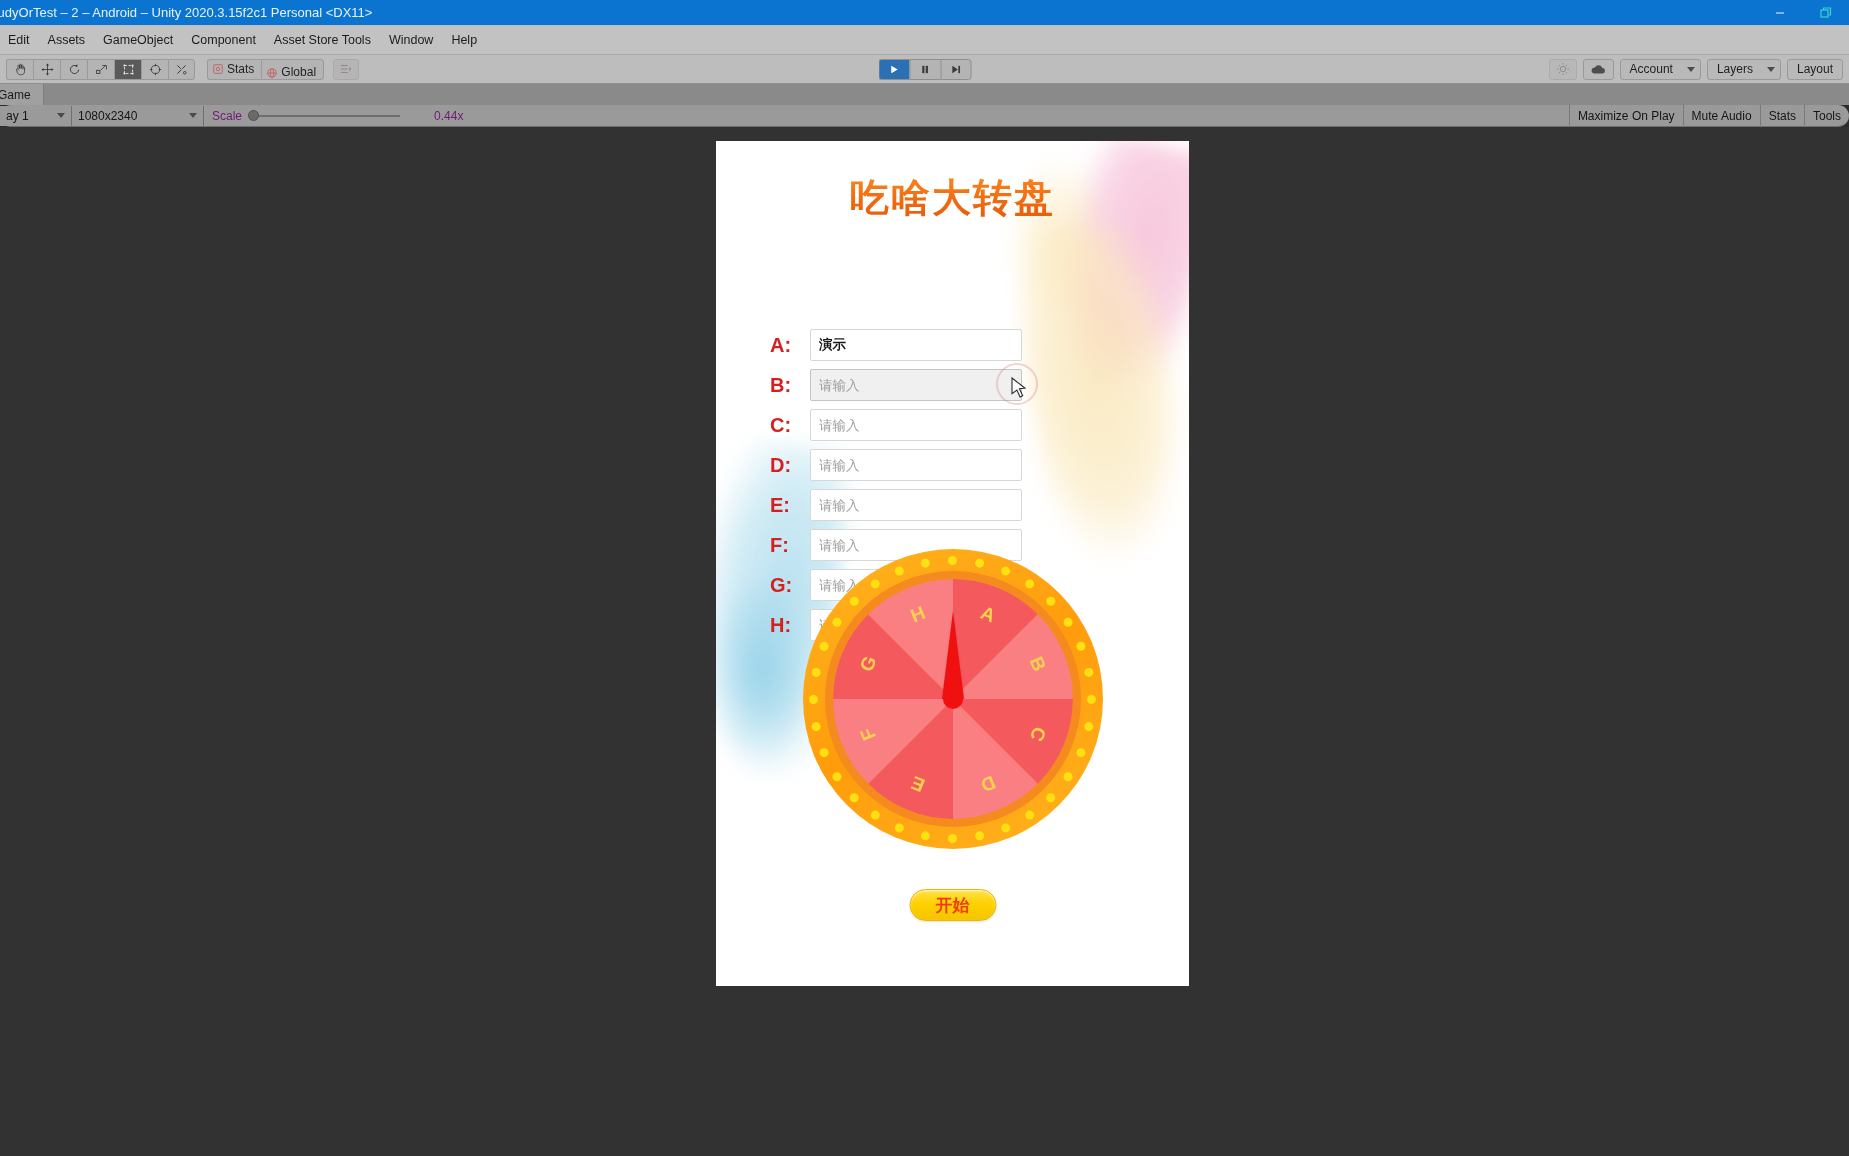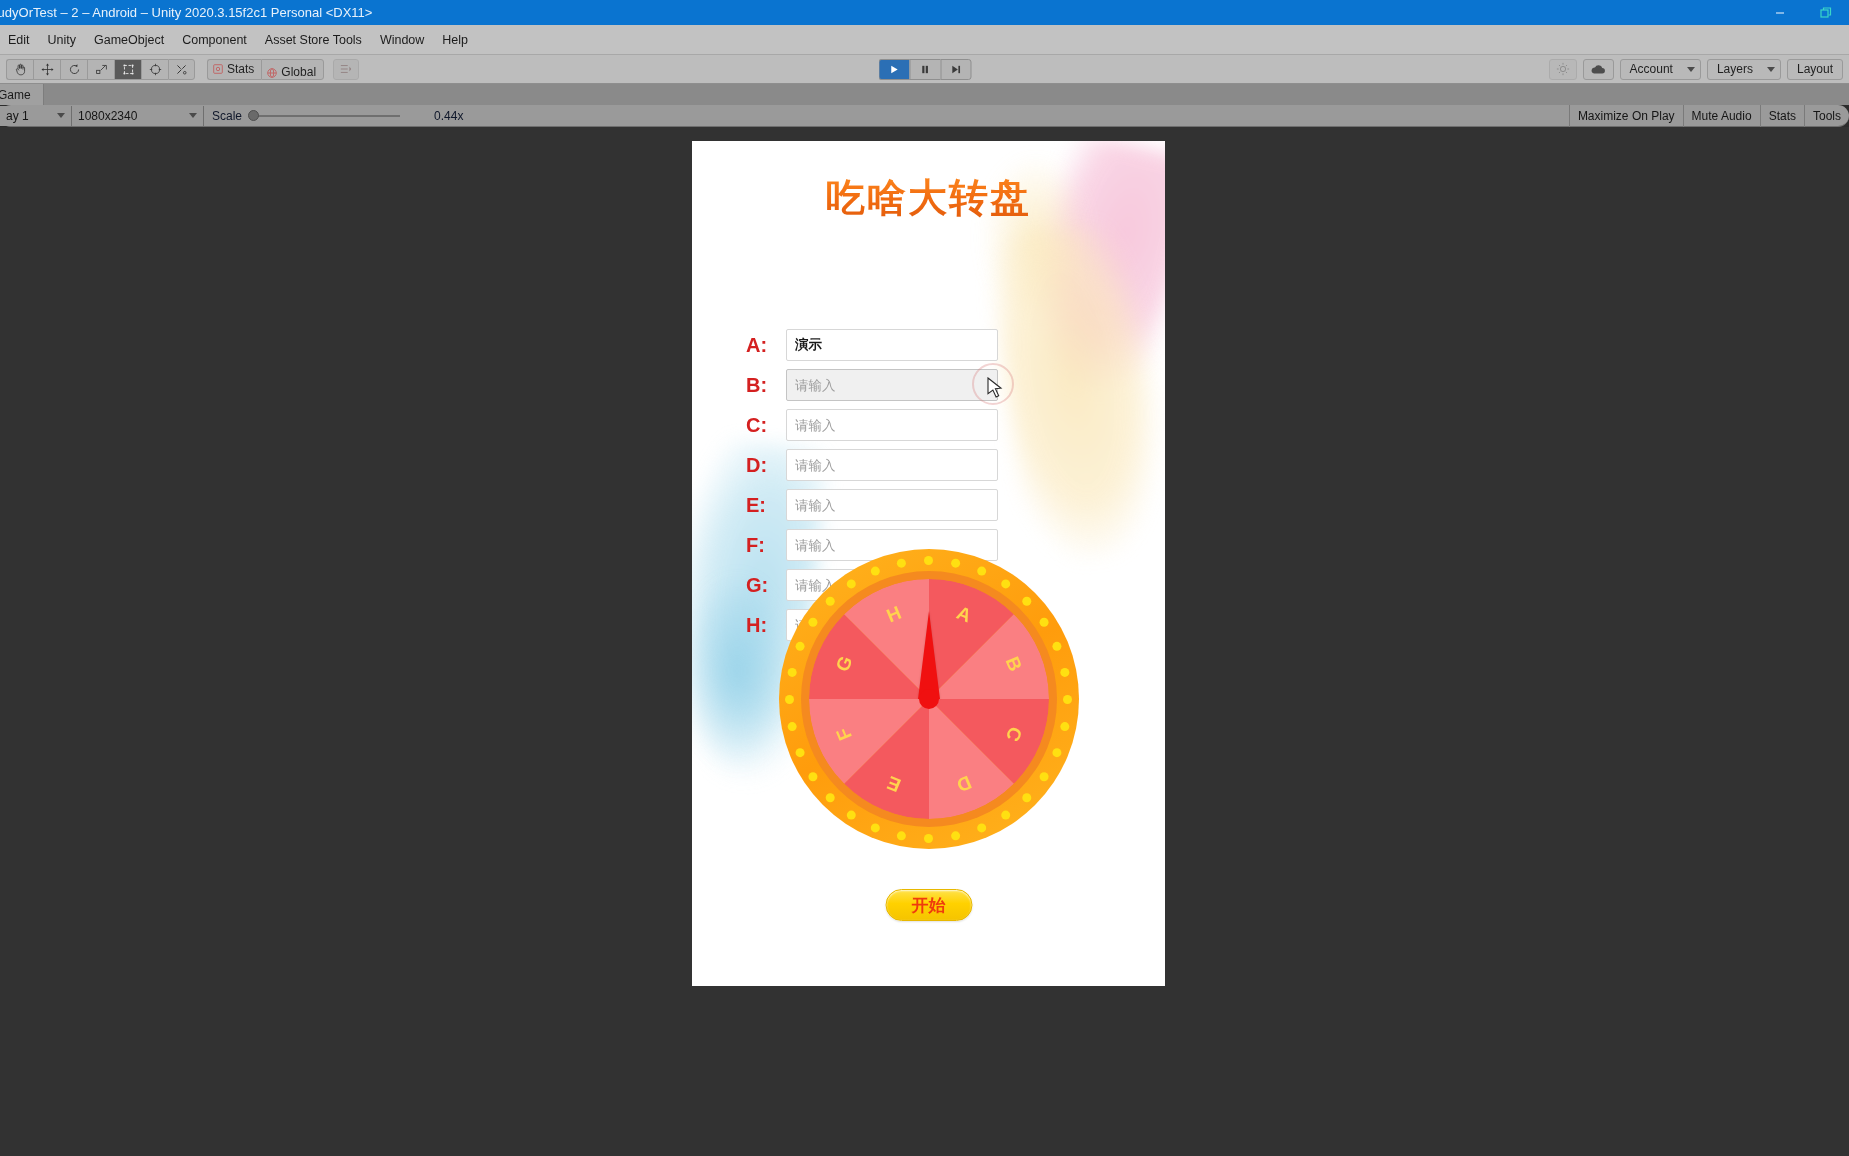--- a/index.html
+++ b/index.html
@@ -115,40 +115,40 @@
   
   .gametoolbar {
     height: 22px; background: #9a9a9a; border-bottom: 1px solid #6e6e6e;
     display: flex; align-items: center; position: relative; border-radius: 11px;
   }
   .gt-drop {
     height: 20px; background: #9a9a9a; border-right: 1px solid #6f6f6f;
     display: flex; align-items: center; justify-content: space-between;
     font-size: 12px; color: #151515; padding: 0 6px; gap: 8px;
   }
-  .gt-label { font-size: 12px; color: #0f172a; padding: 0 8px; }
+  .gt-label { font-size: 12px; color: #701a75; padding: 0 8px; }
   .slider-track {
     width: 150px; height: 2px; background: #6f6f6f; position: relative;
   }
   .slider-knob {
     width: 11px; height: 11px; border-radius: 50%; background: #6a6a6a;
     border: 1px solid #4f4f4f; position: absolute; left: -2px; top: -5px;
   }
   .gt-right { position: absolute; right: 0; display: flex; height: 22px; align-items: flex-end; }
   .gt-rbtn {
     height: 22px; display: flex; align-items: center; padding: 0 8px;
     font-size: 12px; color: #151515; border-left: 1px solid #7a7a7a;
   }
 
   
   .gameview {
     position: relative; height: 1037px; background: #323232; overflow: hidden;
   }
   .device {
-    position: absolute; left: 692px; top: 14px;
+    position: absolute; left: 716px; top: 14px;
     width: 473px; height: 845px;
     background: #ffffff; overflow: hidden;
   }
 
   
   .blob { position: absolute; filter: blur(9px); opacity: .62; }
   .blob-pink {
     right: -8px; top: 0px; width: 140px; height: 250px;
     background: radial-gradient(ellipse at 60% 35%, #f4a8c8 0%, #f6bcd6 45%, rgba(246,200,220,0) 72%);
     transform: rotate(14deg);
@@ -265,21 +265,21 @@
       <svg width="14" height="14" viewBox="0 0 14 14">
         <rect x="2" y="4" width="7" height="7" fill="none" stroke="#3ad6c8" stroke-width="1.2"></rect>
         <polyline points="4.5,4 4.5,2 11.5,2 11.5,9 9.5,9" fill="none" stroke="#3ad6c8" stroke-width="1.2"></polyline>
       </svg>
     </div>
   </div>
 </div>
 
 <div class="menubar">
   <div class="menu-item">Edit</div>
-  <div class="menu-item">Unity</div>
+  <div class="menu-item">Assets</div>
   <div class="menu-item">GameObject</div>
   <div class="menu-item">Component</div>
   <div class="menu-item">Asset Store Tools</div>
   <div class="menu-item">Window</div>
   <div class="menu-item">Help</div>
 </div>
 
 <div class="toolbar">
   <div class="tool-group">
     <div class="tool-btn">

